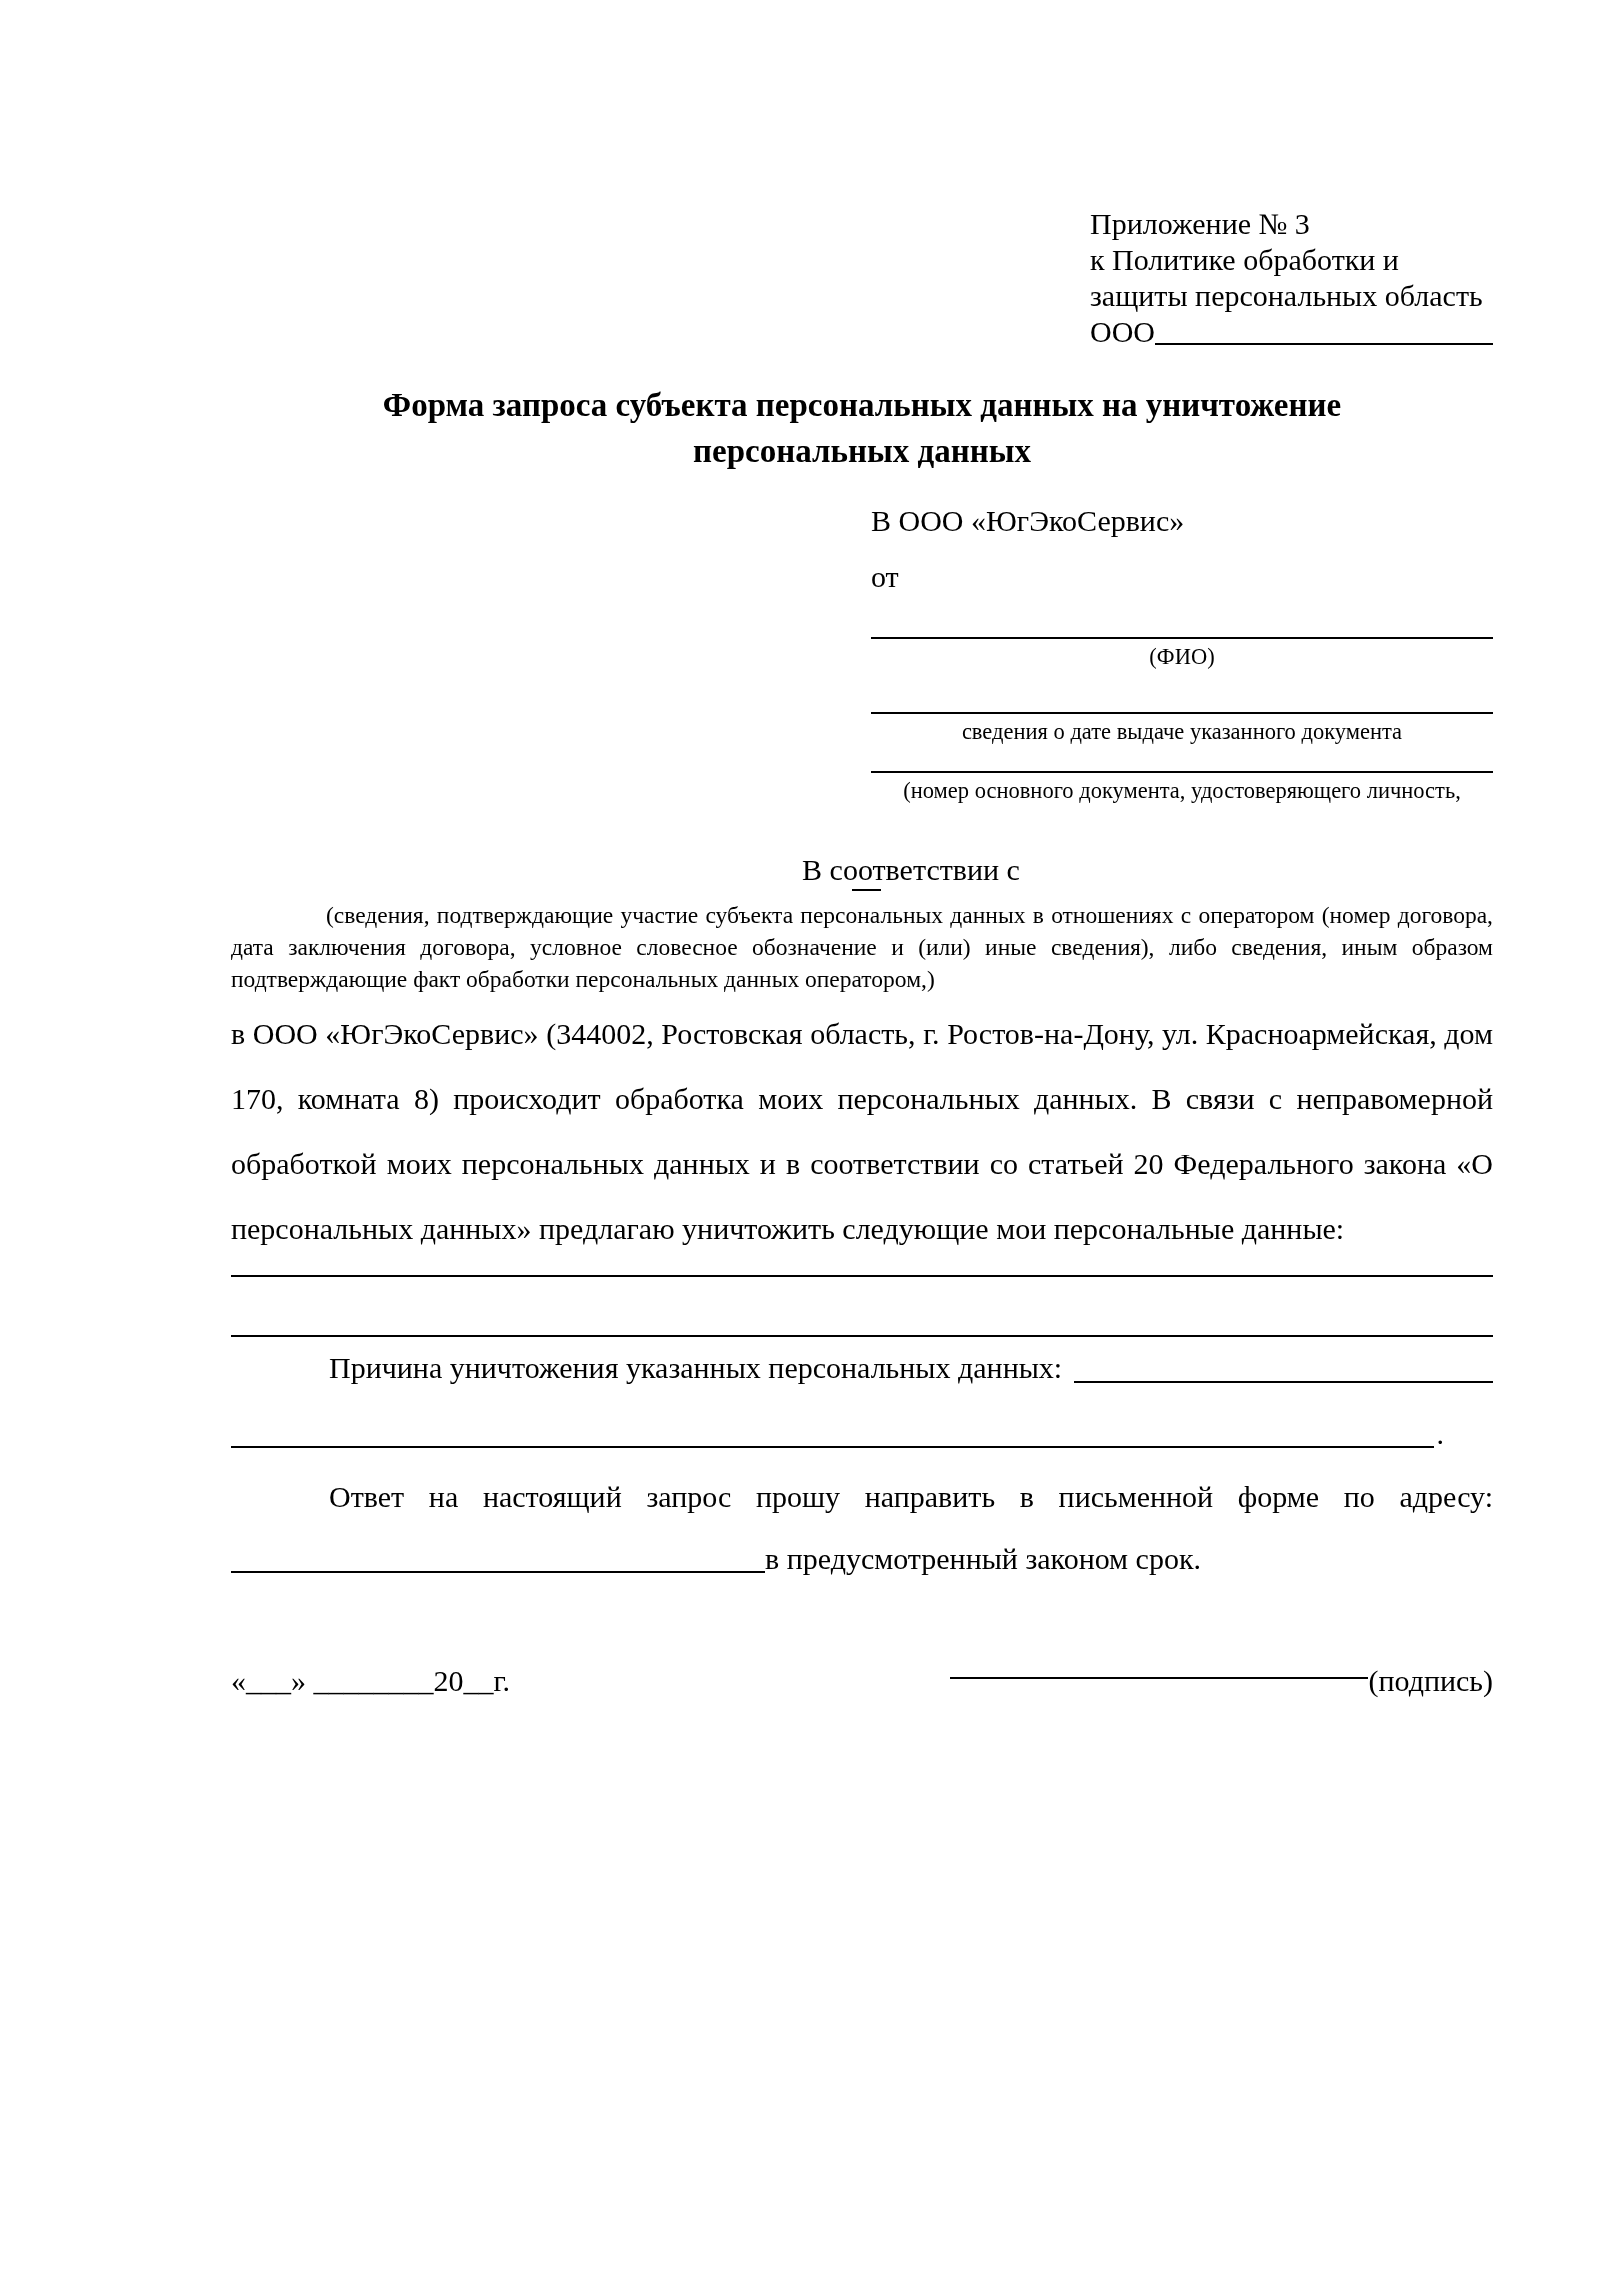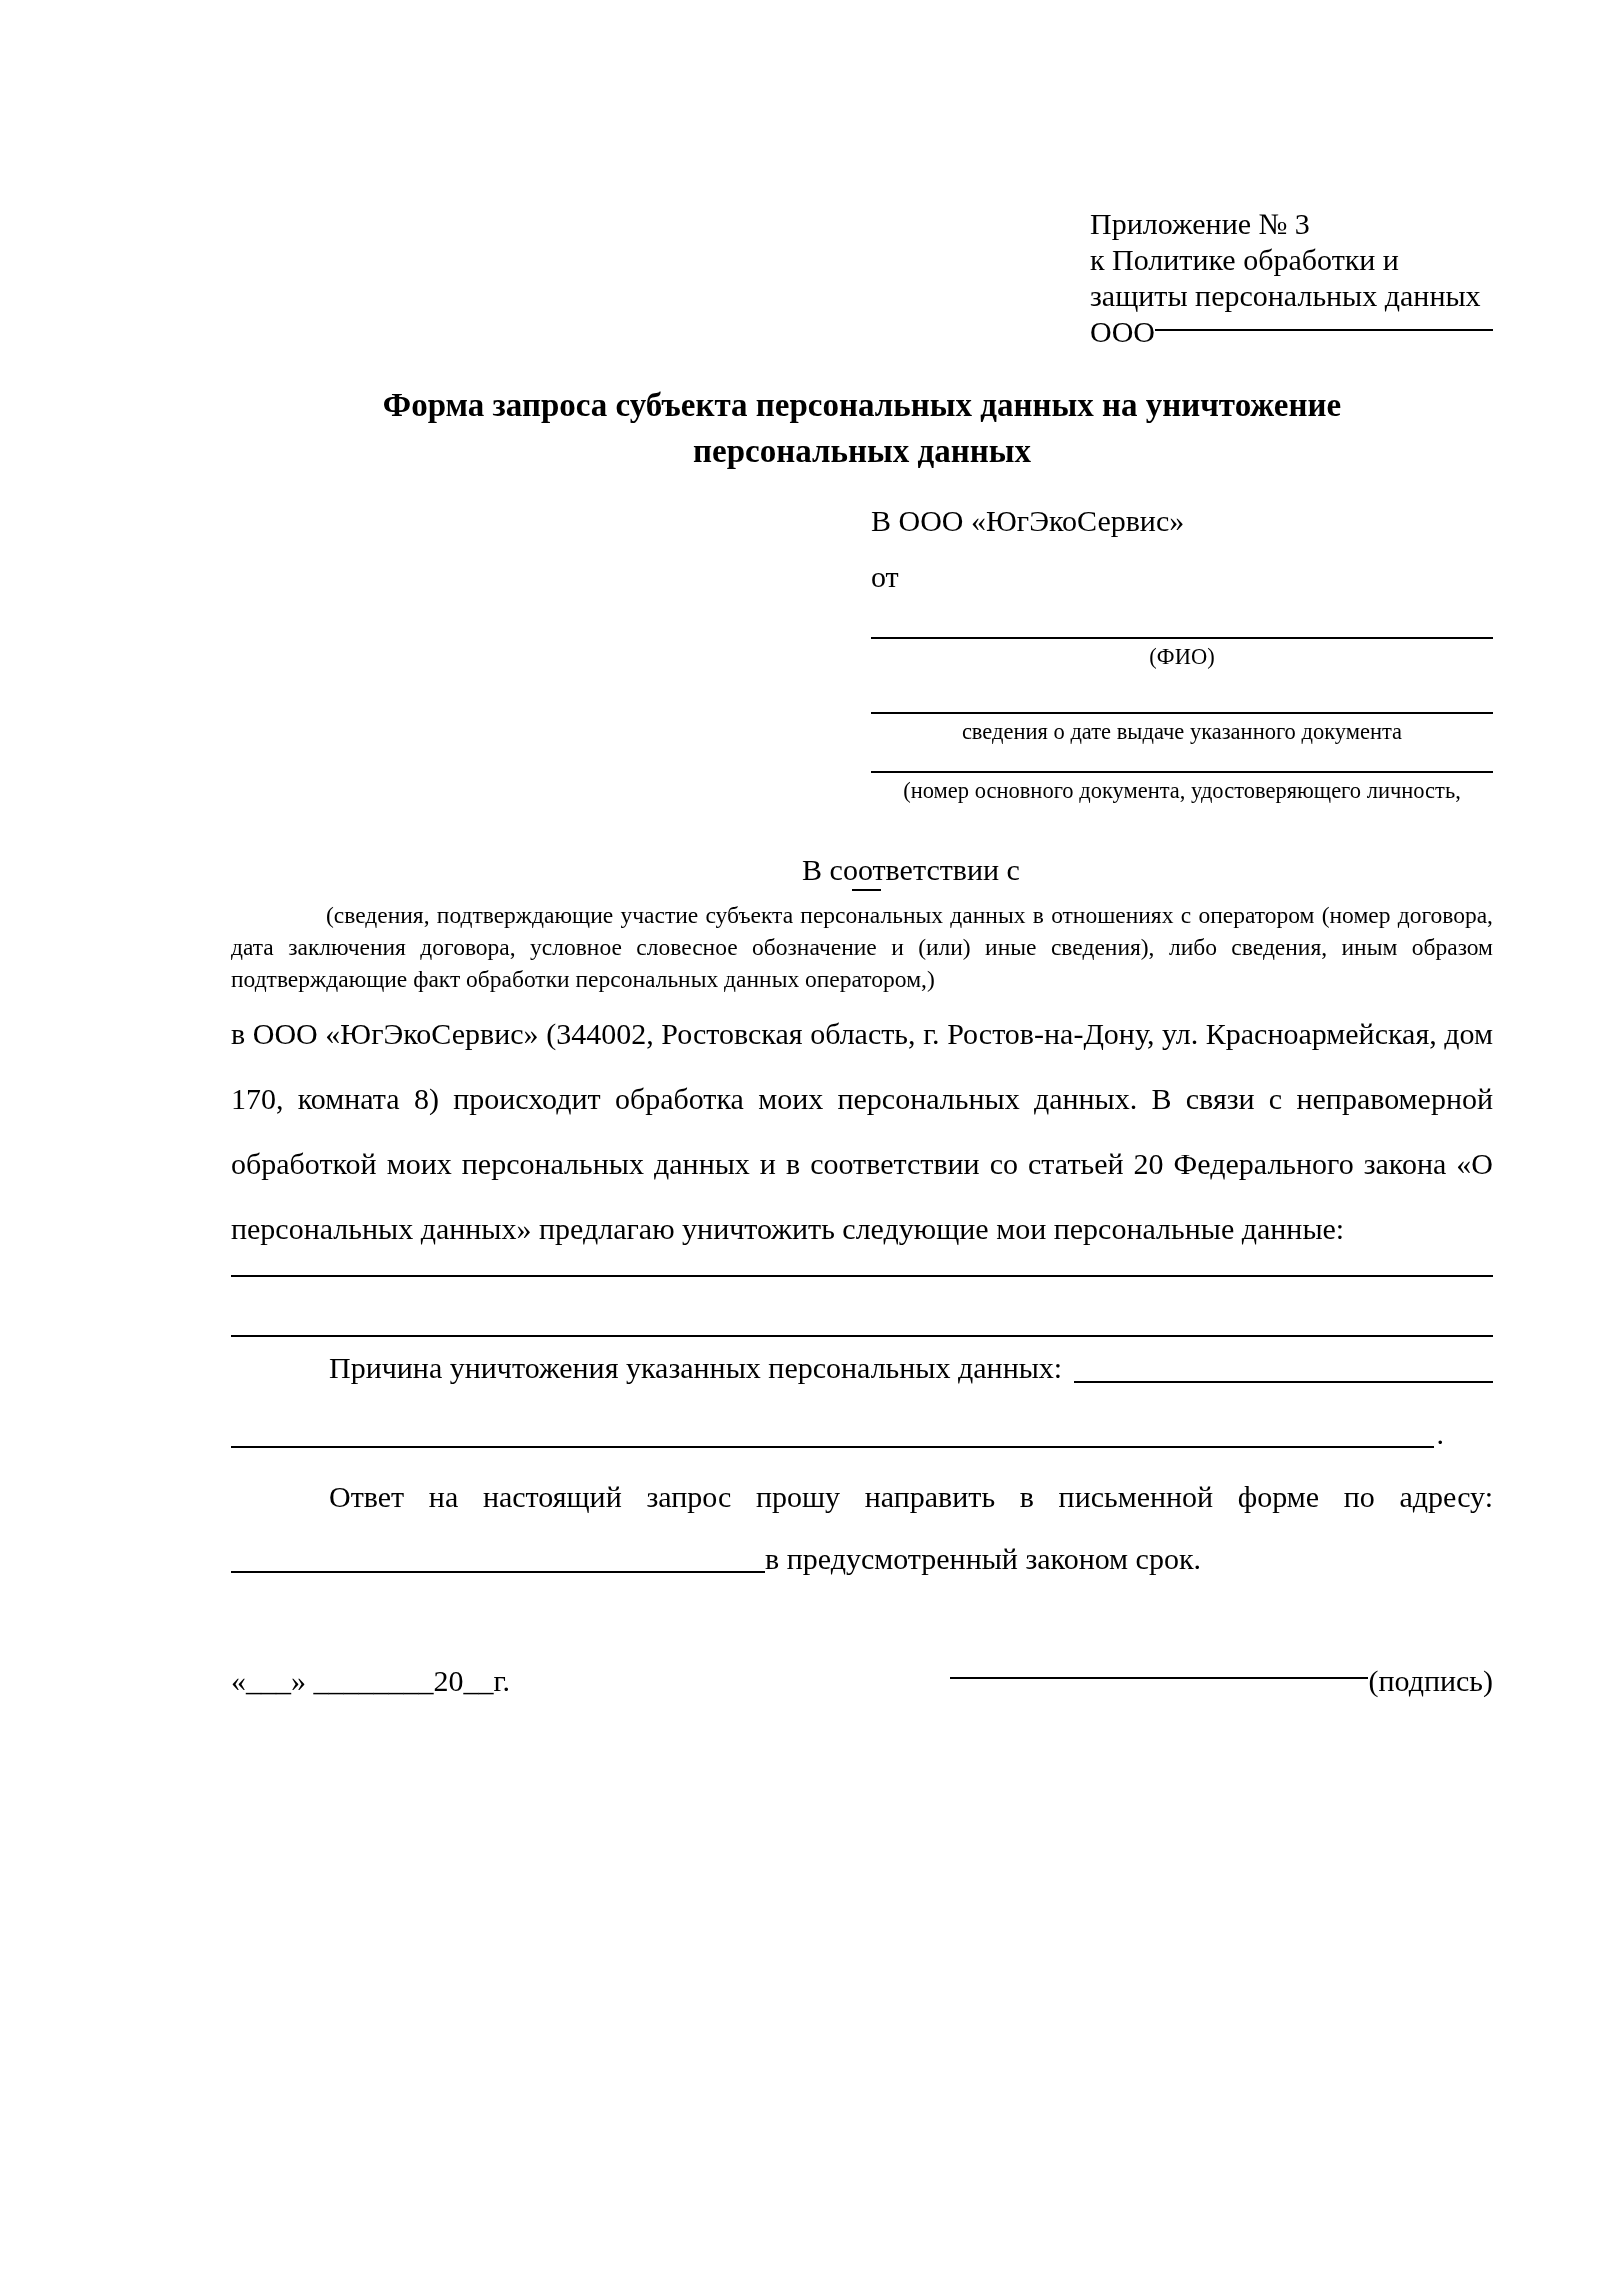--- a/index.html
+++ b/index.html
@@ -20,21 +20,21 @@
     top: 0;
   }
 
   
   .annex {
     margin-top: 206px;
     margin-left: auto;
     width: 403px;
     line-height: 36px;
   }
-  .annex-row { display: flex; align-items: center; }
+  .annex-row { display: flex; align-items: flex-end; }
 
   
   .blank {
     flex: 1 1 auto;
     border-bottom: 2.9px solid #000;
     margin-bottom: 4.9px;
     min-width: 29px;
   }
 
   
@@ -117,21 +117,21 @@
 </style>
 </head>
 <body>
 
 <div class="page">
   <div class="content">
 
     <div class="annex">
       <div>Приложение № 3</div>
       <div>к Политике обработки и</div>
-      <div>защиты персональных данных</div>
+      <div>защиты персональных область</div>
       <div class="annex-row">
         <span>ООО</span>
         <span class="blank"></span>
       </div>
     </div>
 
     <div class="title">
       <div>Форма запроса субъекта персональных данных на уничтожение</div>
       <div>персональных данных</div>
     </div>

